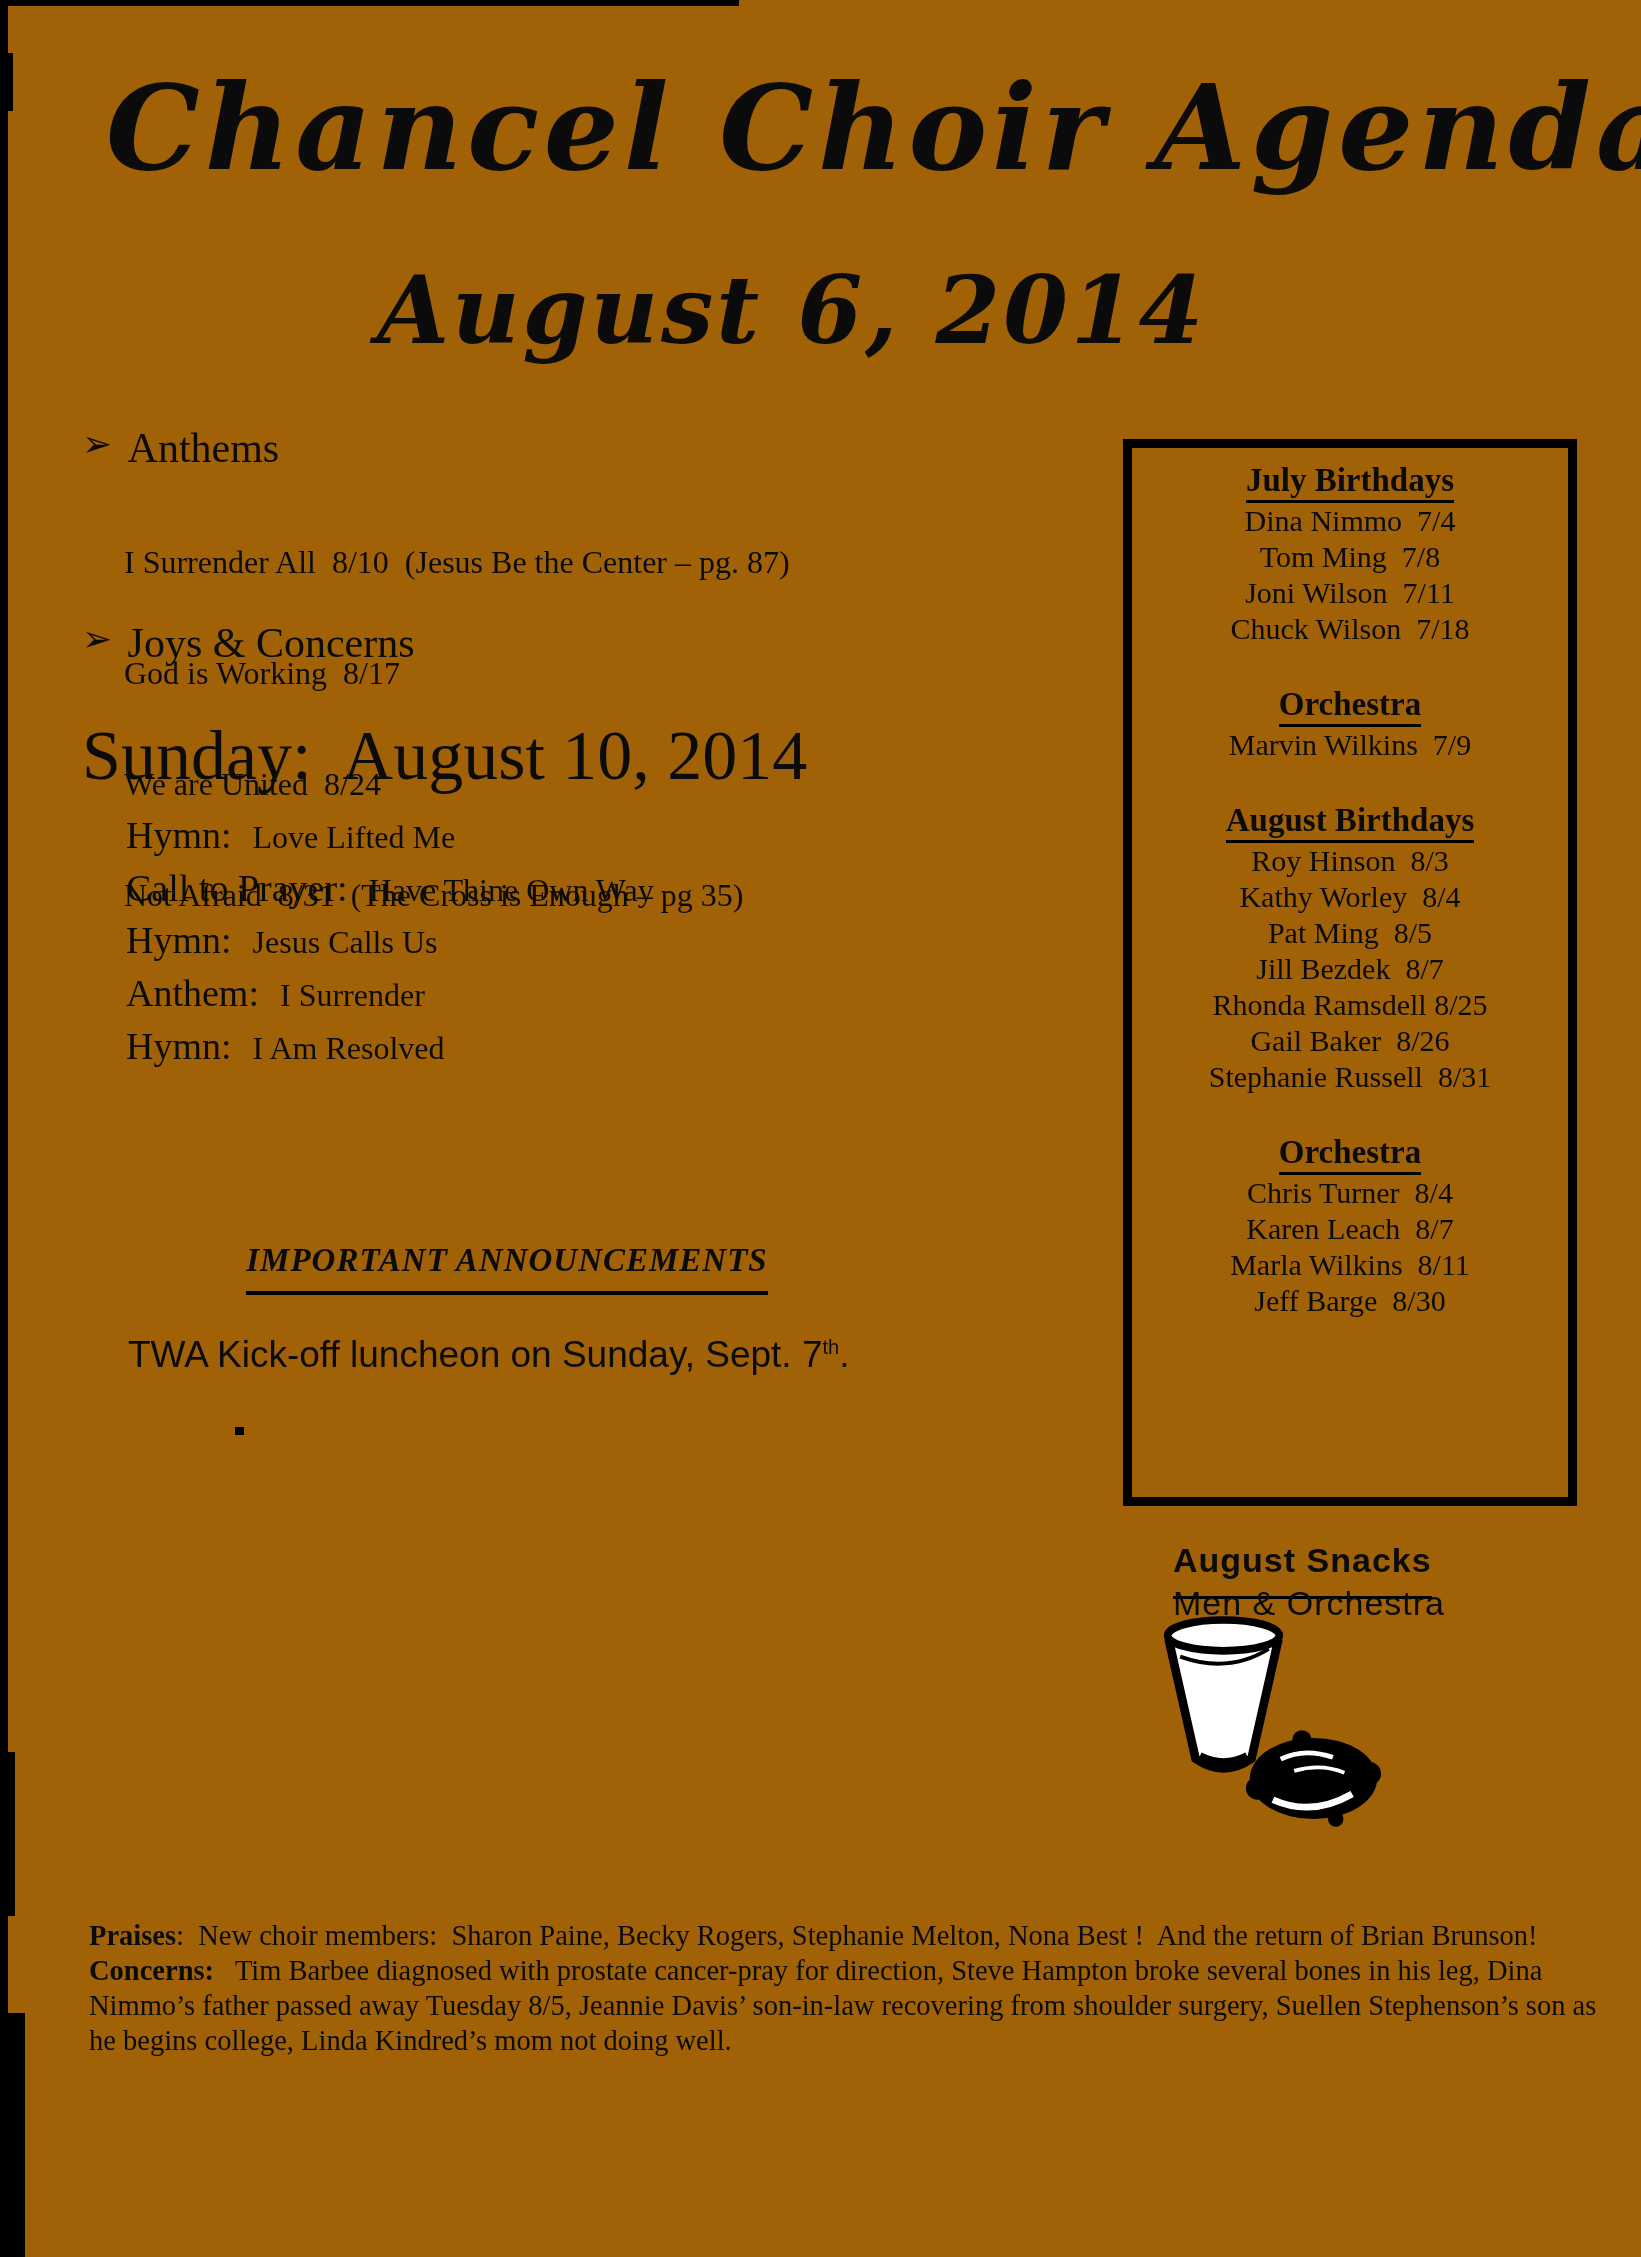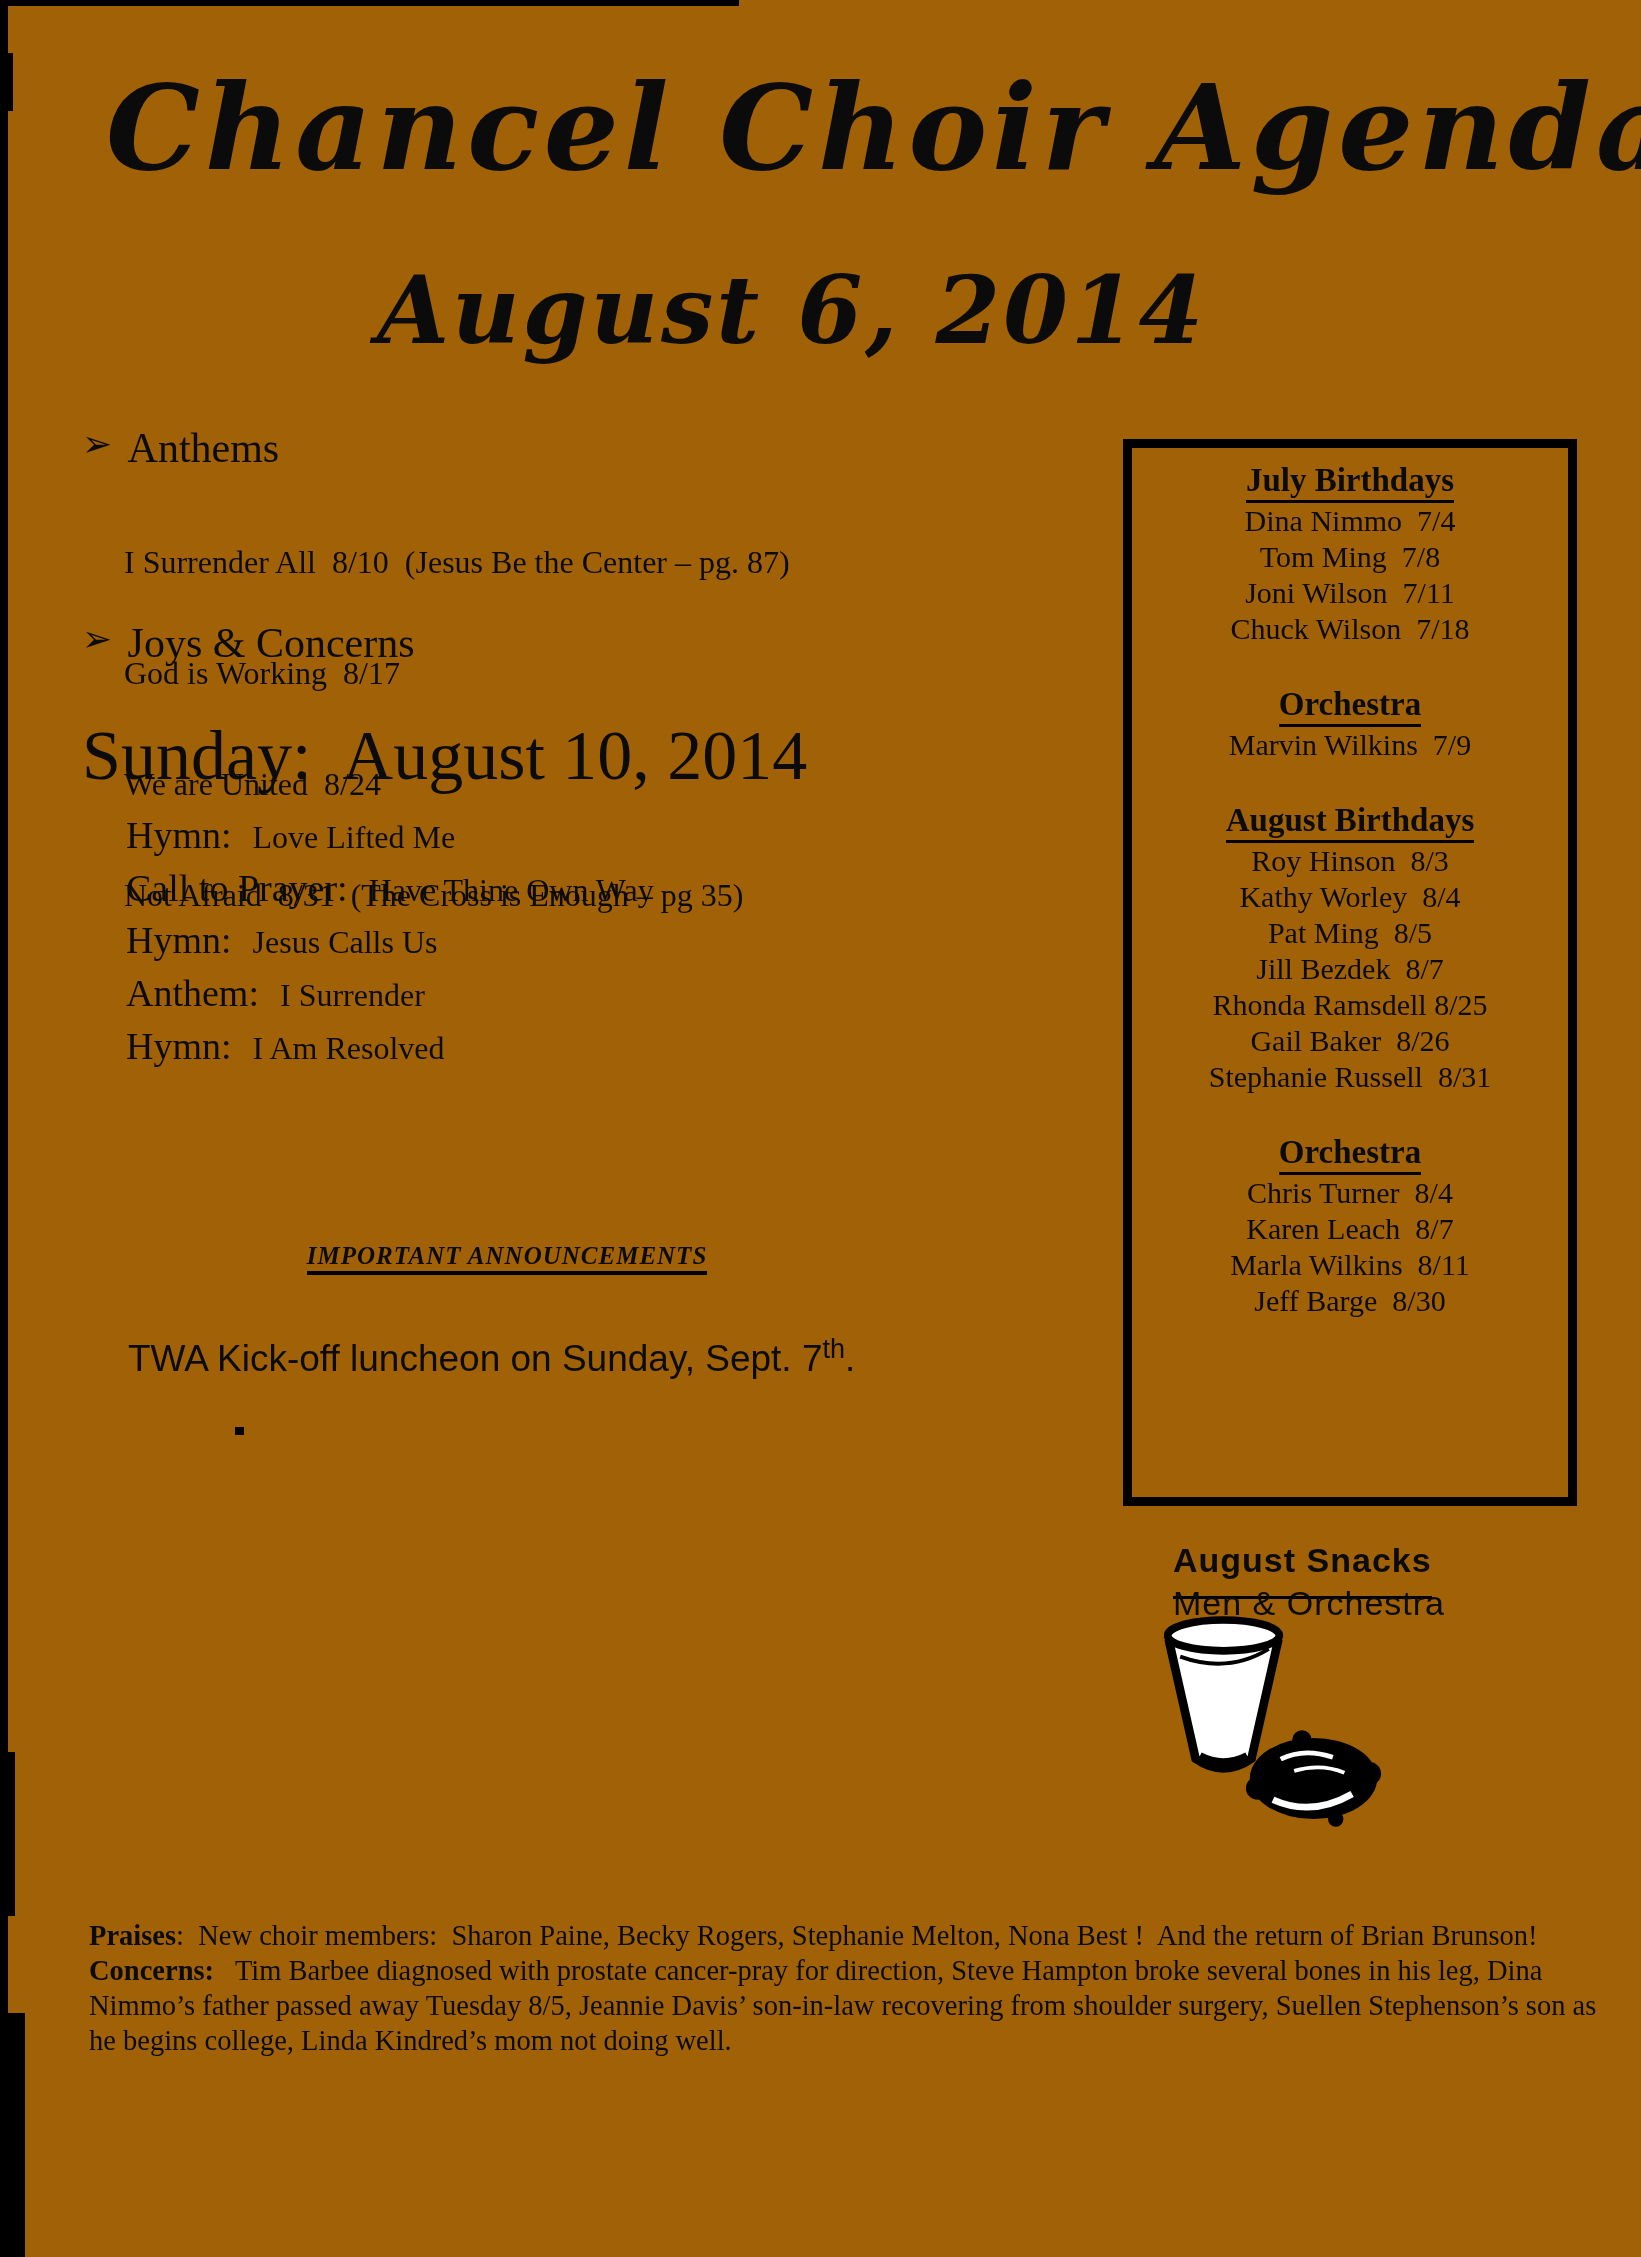--- a/index.html
+++ b/index.html
@@ -19,24 +19,24 @@
   .h1{font-size:42px;}
   .agenda-items{position:absolute;left:124px;font-size:32px;line-height:37px;white-space:pre;}
   
   .sunday-h{position:absolute;left:82px;top:716px;font-size:70px;white-space:pre;}
   .sunday-lines{position:absolute;left:126px;top:813px;}
   .srow{margin-bottom:8.7px;white-space:pre;}
   .slabel{font-size:38px;}
   .svalue{font-size:32px;margin-left:21px;}
   
   .ann-h{position:absolute;left:87px;top:1242px;width:840px;text-align:center;}
-  .ann-h span{font-size:25px;font-weight:bold;font-style:italic;letter-spacing:1px;
-              border-bottom:4.8px solid #000;padding-bottom:2px;}
+  .ann-h span{font-size:33px;font-weight:bold;font-style:italic;letter-spacing:1px;
+              border-bottom:4.8px solid #000;padding-bottom:13px;}
   .twa{position:absolute;left:128px;top:1334px;font-size:37px;font-family:"Liberation Sans",sans-serif;white-space:pre;}
-  .twa sup{font-size:27px;}
+  .twa sup{font-size:20px;}
   
   .bday-box{position:absolute;left:1123px;top:439px;width:454px;height:1067px;box-sizing:border-box;
             border:9.7px solid #000;text-align:center;}
   .box-h{display:inline-block;font-weight:bold;font-size:33px;border-bottom:3.9px solid #000;padding-bottom:1px;}
   .box-entry{font-size:30px;line-height:36px;white-space:pre;}
   .sec{margin-top:0;}
   .sec1{margin-top:13.5px;}
   .gap{margin-top:39px;}
   
   .snacks-h{position:absolute;left:1173px;top:1541px;font-family:"Liberation Sans",sans-serif;

